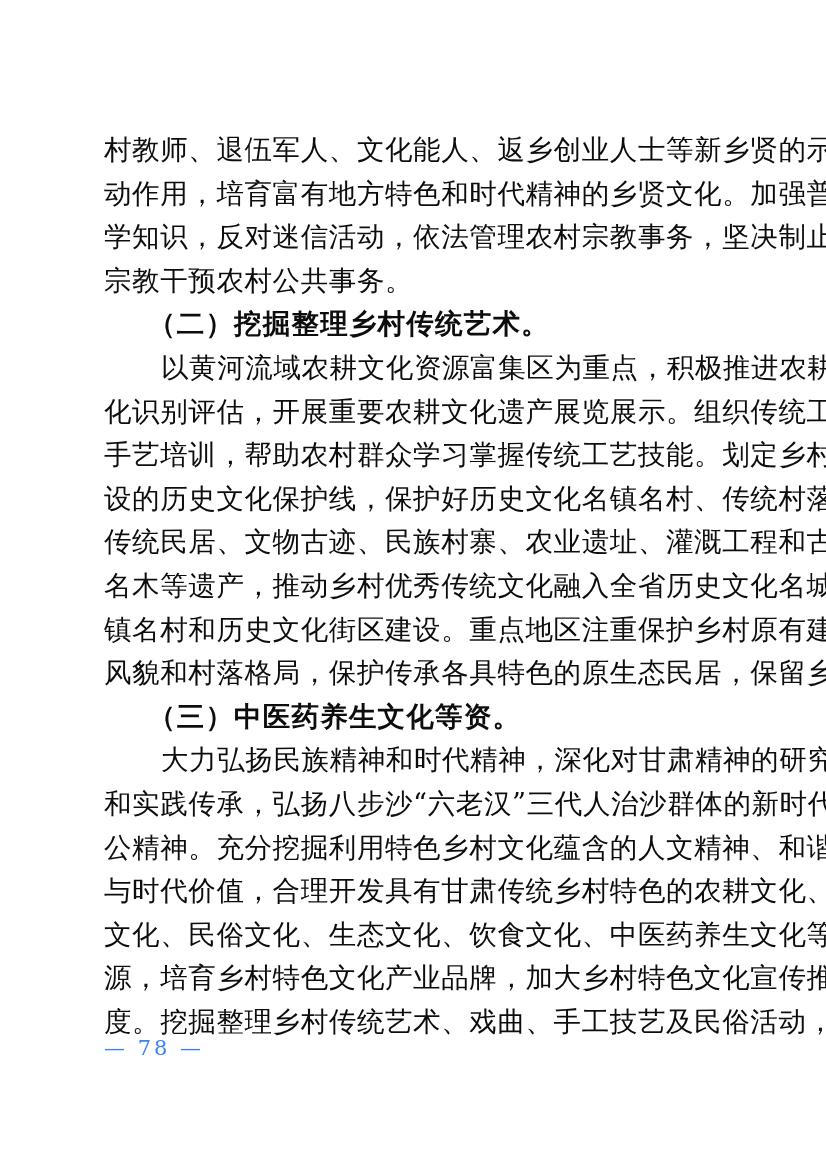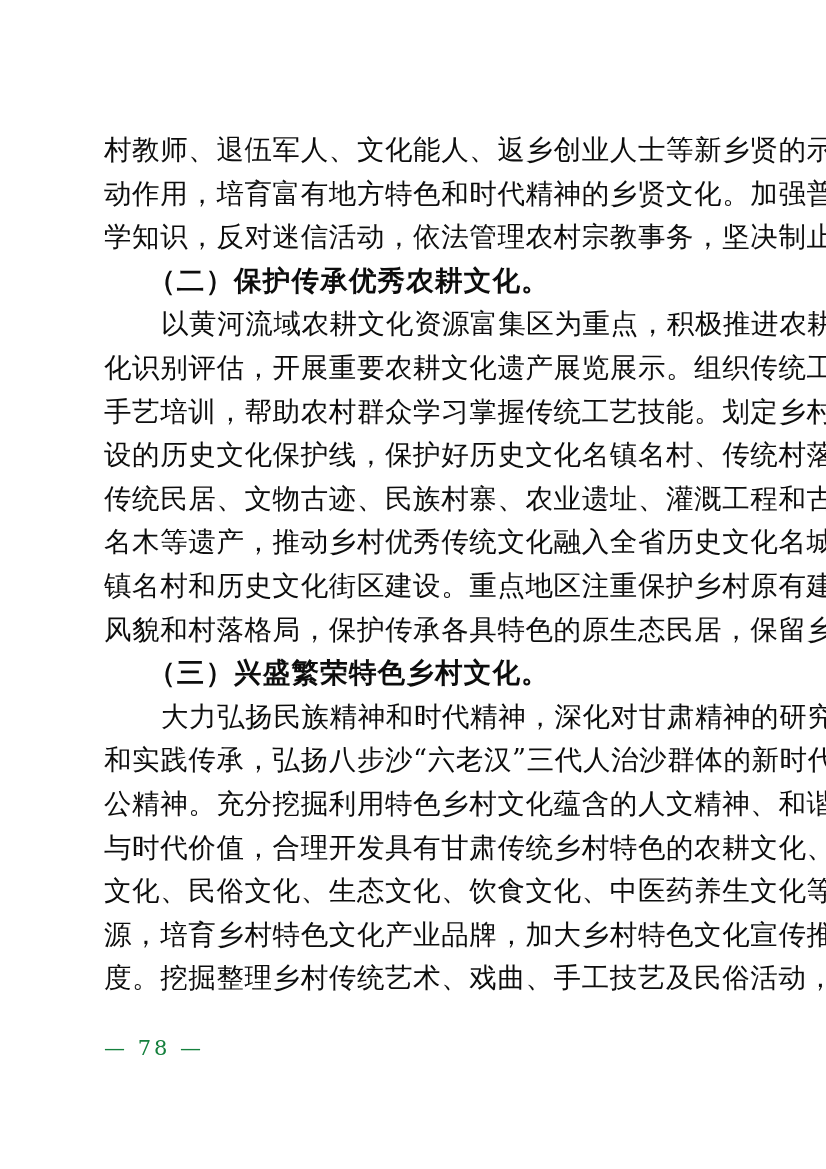--- a/index.html
+++ b/index.html
@@ -39,49 +39,50 @@
   }
   .indent-head {
     padding-left: 44px;
   }
   #page-number {
     position: absolute;
     left: 104px;
     top: 1036px;
     width: 220px;
     font-size: 21px;
-    color: #15803d;
+    color: #3b82f6;
     letter-spacing: 3px;
     text-align: left;
     font-family: "DejaVu Serif", "Liberation Serif", serif;
   }
 </style>
 </head>
 <body>
 
 <div id="page">
 
   <div id="text-column">
 
     <div class="line">村教师、退伍军人、文化能人、返乡创业人士等新乡贤的示范带</div>
     <div class="line">动作用，培育富有地方特色和时代精神的乡贤文化。加强普及科</div>
     <div class="line">学知识，反对迷信活动，依法管理农村宗教事务，坚决制止利用</div>
+    <div class="line">宗教干预农村公共事务。</div>
 
-    <div class="line heading indent-head">（二）保护传承优秀农耕文化。</div>
+    <div class="line heading indent-head">（二）挖掘整理乡村传统艺术。</div>
 
     <div class="line indent2">以黄河流域农耕文化资源富集区为重点，积极推进农耕文</div>
     <div class="line">化识别评估，开展重要农耕文化遗产展览展示。组织传统工艺</div>
     <div class="line">手艺培训，帮助农村群众学习掌握传统工艺技能。划定乡村建</div>
     <div class="line">设的历史文化保护线，保护好历史文化名镇名村、传统村落、</div>
     <div class="line">传统民居、文物古迹、民族村寨、农业遗址、灌溉工程和古树</div>
     <div class="line">名木等遗产，推动乡村优秀传统文化融入全省历史文化名城名</div>
     <div class="line">镇名村和历史文化街区建设。重点地区注重保护乡村原有建筑</div>
     <div class="line">风貌和村落格局，保护传承各具特色的原生态民居，保留乡土</div>
 
-    <div class="line heading indent-head">（三）兴盛繁荣特色乡村文化。</div>
+    <div class="line heading indent-head">（三）中医药养生文化等资。</div>
 
     <div class="line indent2">大力弘扬民族精神和时代精神，深化对甘肃精神的研究阐释</div>
     <div class="line">和实践传承，弘扬八步沙“六老汉”三代人治沙群体的新时代愚</div>
     <div class="line">公精神。充分挖掘利用特色乡村文化蕴含的人文精神、和谐理念</div>
     <div class="line">与时代价值，合理开发具有甘肃传统乡村特色的农耕文化、历史</div>
     <div class="line">文化、民俗文化、生态文化、饮食文化、中医药养生文化等资</div>
     <div class="line">源，培育乡村特色文化产业品牌，加大乡村特色文化宣传推介力</div>
     <div class="line">度。挖掘整理乡村传统艺术、戏曲、手工技艺及民俗活动，结合</div>
 
   </div>

